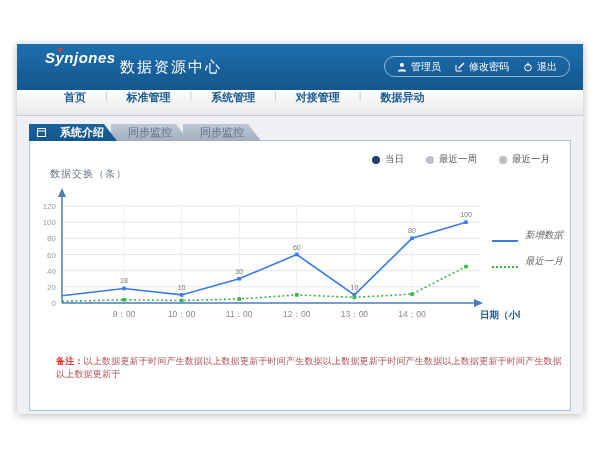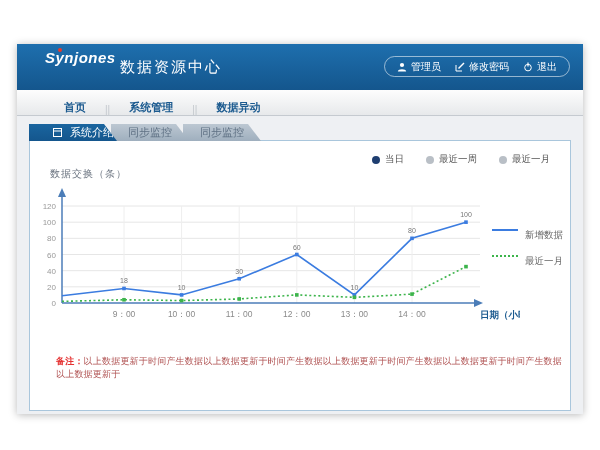--- a/index.html
+++ b/index.html
@@ -18,50 +18,50 @@
   .logo .l2 { font-size:12px; font-weight:bold; letter-spacing:2px; margin-top:1px; }
   .hdr-title { position:absolute; left:103px; top:14px; color:#fff; font-size:15px; letter-spacing:2px; }
   .userbar { position:absolute; right:13px; top:12px; height:21px; display:flex; align-items:center;
     gap:14px; padding:0 12px; border:1px solid rgba(255,255,255,.55); border-radius:11px;margin-left:40px; }
   .userbar .uitem { display:flex; align-items:center; gap:4px; color:#fff; font-size:10px; cursor:pointer; }
   .uicon svg { display:block; }
 
   
   .nav { position:absolute; left:0; top:46px; width:100%; height:26px;
     background:linear-gradient(#fdfdfd,#e7e9eb); border-bottom:1px solid #c5cad0;
-    display:flex; align-items:flex-end; padding-left:28px; }
+    display:flex; align-items:flex-start; padding-left:28px; }
   .nav-item { font-size:11px; font-weight:bold; color:#1b5a8f; padding:0 19px; cursor:pointer; }
   .nav-sep { color:#c3c8cd; font-size:10px; }
 
   
   .tabs { position:absolute; left:12px; top:80px; height:17px; display:flex; z-index:3; }
   .tab { height:17px; font-size:11px; display:flex; align-items:center;
     clip-path:polygon(0 0,calc(100% - 13px) 0,100% 100%,0 100%); cursor:pointer; }
   .tab.active { width:88px; background:linear-gradient(#1a659f,#14568d); color:#fff;
-    font-weight:normal; padding-left:24px; gap:8px; z-index:3; }
+    font-weight:bold; padding-left:8px; gap:14px; z-index:3; }
   .tab.inactive { width:78px; background:linear-gradient(#bcc7d2,#9fafbe);
     color:#5f7184; justify-content:center; margin-left:-6px; }
   .tab.inactive.t2 { z-index:2; } .tab.inactive.t3 { z-index:1; }
 
   
   .panel { position:absolute; left:12px; right:12px; top:96px; height:271px;
     background:#fff; border:1px solid #a9c6dc; z-index:1; }
 
   .radios { position:absolute; right:20px; top:12px; display:flex; gap:22px; align-items:flex-end; }
   .radio { display:flex; align-items:center; gap:5px; cursor:pointer; }
   .radio-dot { width:8px; height:8px; border-radius:50%; background:#b9bfc6; }
   .radio.selected .radio-dot { background:#1e3e70; }
   .radio span.lbl { font-size:9.5px; color:#555; }
 
   .ylabel { position:absolute; left:20px; top:26px; font-size:10px; color:#6b7480; letter-spacing:1px; }
 
   .chart-svg { position:absolute; left:10px; top:40px; }
 
   .legend { position:absolute; left:462px; top:88px; }
-  .legend-item { display:flex; align-items:flex-start; gap:7px; margin-bottom:13px; }
+  .legend-item { display:flex; align-items:flex-end; gap:7px; margin-bottom:13px;font-style:italic; }
   .legend-line { width:26px; border-top-width:2px; height:0; }
   .legend-item span.lbl { font-size:9.5px; color:#666; }
 
   .note { position:absolute; left:26px; top:214px; font-size:9px; color:#b05252; letter-spacing:.2px; }
   .note b { color:#e53333; }
 </style>
 </head>
 <body>
 
 <div class="window">
@@ -101,23 +101,25 @@
             </svg>
         </span>
         <span>退出</span>
       </div>
     </div>
   </div>
 
   <div class="nav">
     <span class="nav-item">首页</span>
     <span class="nav-sep">|</span>
+    <span class="nav-item">标准管理</span>
     <span class="nav-sep">|</span>
     <span class="nav-item">系统管理</span>
     <span class="nav-sep">|</span>
+    <span class="nav-item">对接管理</span>
     <span class="nav-sep">|</span>
     <span class="nav-item">数据异动</span>
   </div>
 
   <div class="tabs">
     <div class="tab active">
       <span>
         <svg width="9" height="9" viewBox="0 0 9 9">
             <rect x="0.5" y="0.5" width="8" height="8" fill="none" stroke="#fff"></rect>
             <line x1="0.5" y1="3" x2="8.5" y2="3" stroke="#fff"></line>

